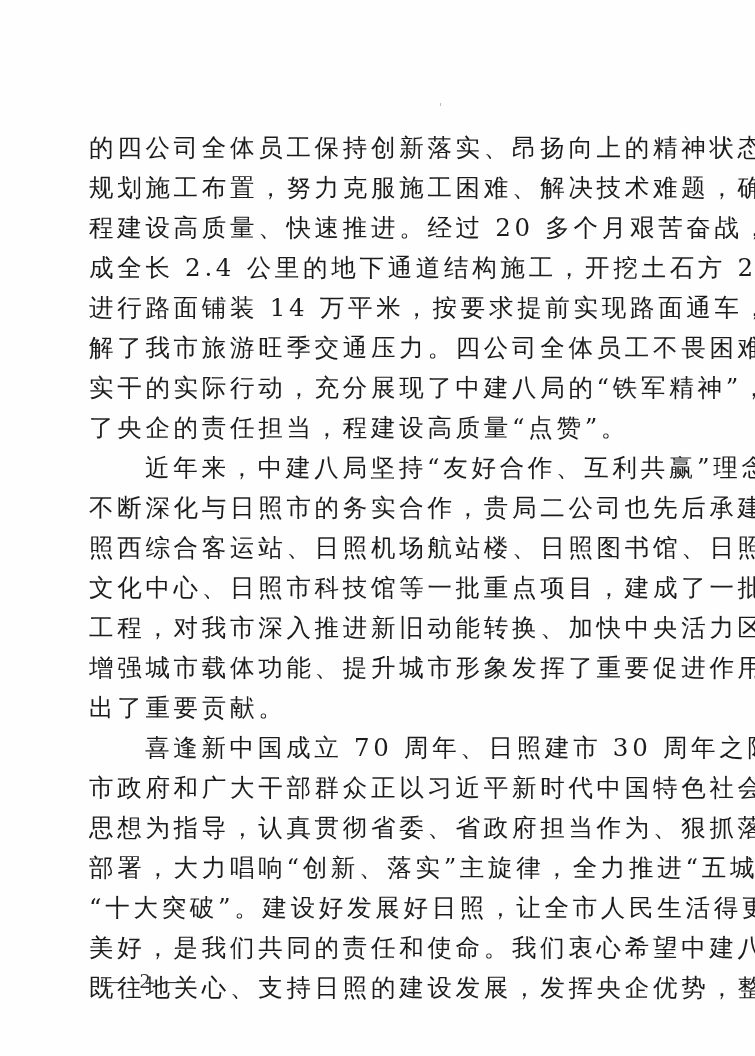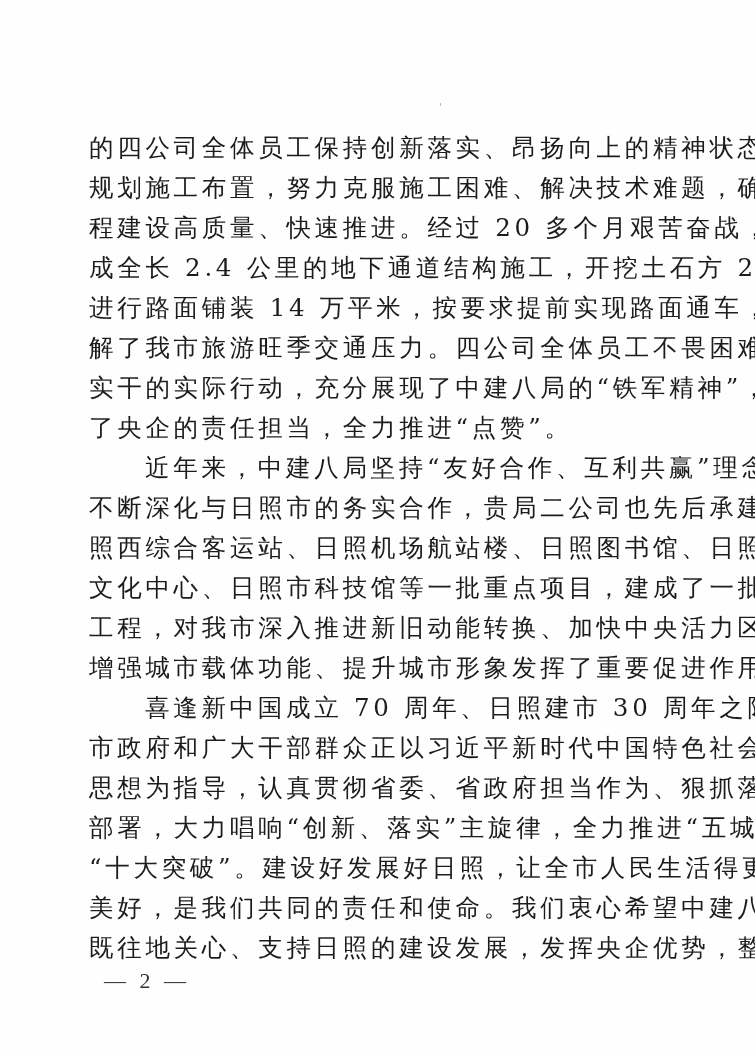--- a/index.html
+++ b/index.html
@@ -63,30 +63,31 @@
   <div class="body-text">
 
     <div>
       <div class="line">的四公司全体员工保持创新落实、昂扬向上的精神状态，精细</div>
       <div class="line">规划施工布置，努力克服施工困难、解决技术难题，确保了工</div>
       <div class="line">程建设高质量、快速推进。经过 20 多个月艰苦奋战，顺利完</div>
       <div class="line">成全长 2.4 公里的地下通道结构施工，开挖土石方 260 万方，</div>
       <div class="line">进行路面铺装 14 万平米，按要求提前实现路面通车，极大缓</div>
       <div class="line">解了我市旅游旺季交通压力。四公司全体员工不畏困难、拼搏</div>
       <div class="line">实干的实际行动，充分展现了中建八局的“铁军精神”，展现</div>
-      <div class="line">了央企的责任担当，全力推进“点赞”。</div>
+      <div class="line">了央企的责任担当，程建设高质量“点赞”。</div>
     </div>
 
     <div>
       <div class="line indent">近年来，中建八局坚持“友好合作、互利共赢”理念，</div>
       <div class="line">不断深化与日照市的务实合作，贵局二公司也先后承建了日</div>
       <div class="line">照西综合客运站、日照机场航站楼、日照图书馆、日照科技</div>
       <div class="line">文化中心、日照市科技馆等一批重点项目，建成了一批精品</div>
       <div class="line">工程，对我市深入推进新旧动能转换、加快中央活力区建设、</div>
       <div class="line">增强城市载体功能、提升城市形象发挥了重要促进作用，作</div>
+      <div class="line">出了重要贡献。</div>
     </div>
 
     <div>
       <div class="line indent">喜逢新中国成立 70 周年、日照建市 30 周年之际，市委、</div>
       <div class="line">市政府和广大干部群众正以习近平新时代中国特色社会主义</div>
       <div class="line">思想为指导，认真贯彻省委、省政府担当作为、狠抓落实各项</div>
       <div class="line">部署，大力唱响“创新、落实”主旋律，全力推进“五城同创”</div>
       <div class="line">“十大突破”。建设好发展好日照，让全市人民生活得更幸福更</div>
       <div class="line">美好，是我们共同的责任和使命。我们衷心希望中建八局一如</div>
       <div class="line">既往地关心、支持日照的建设发展，发挥央企优势，整合优质</div>

